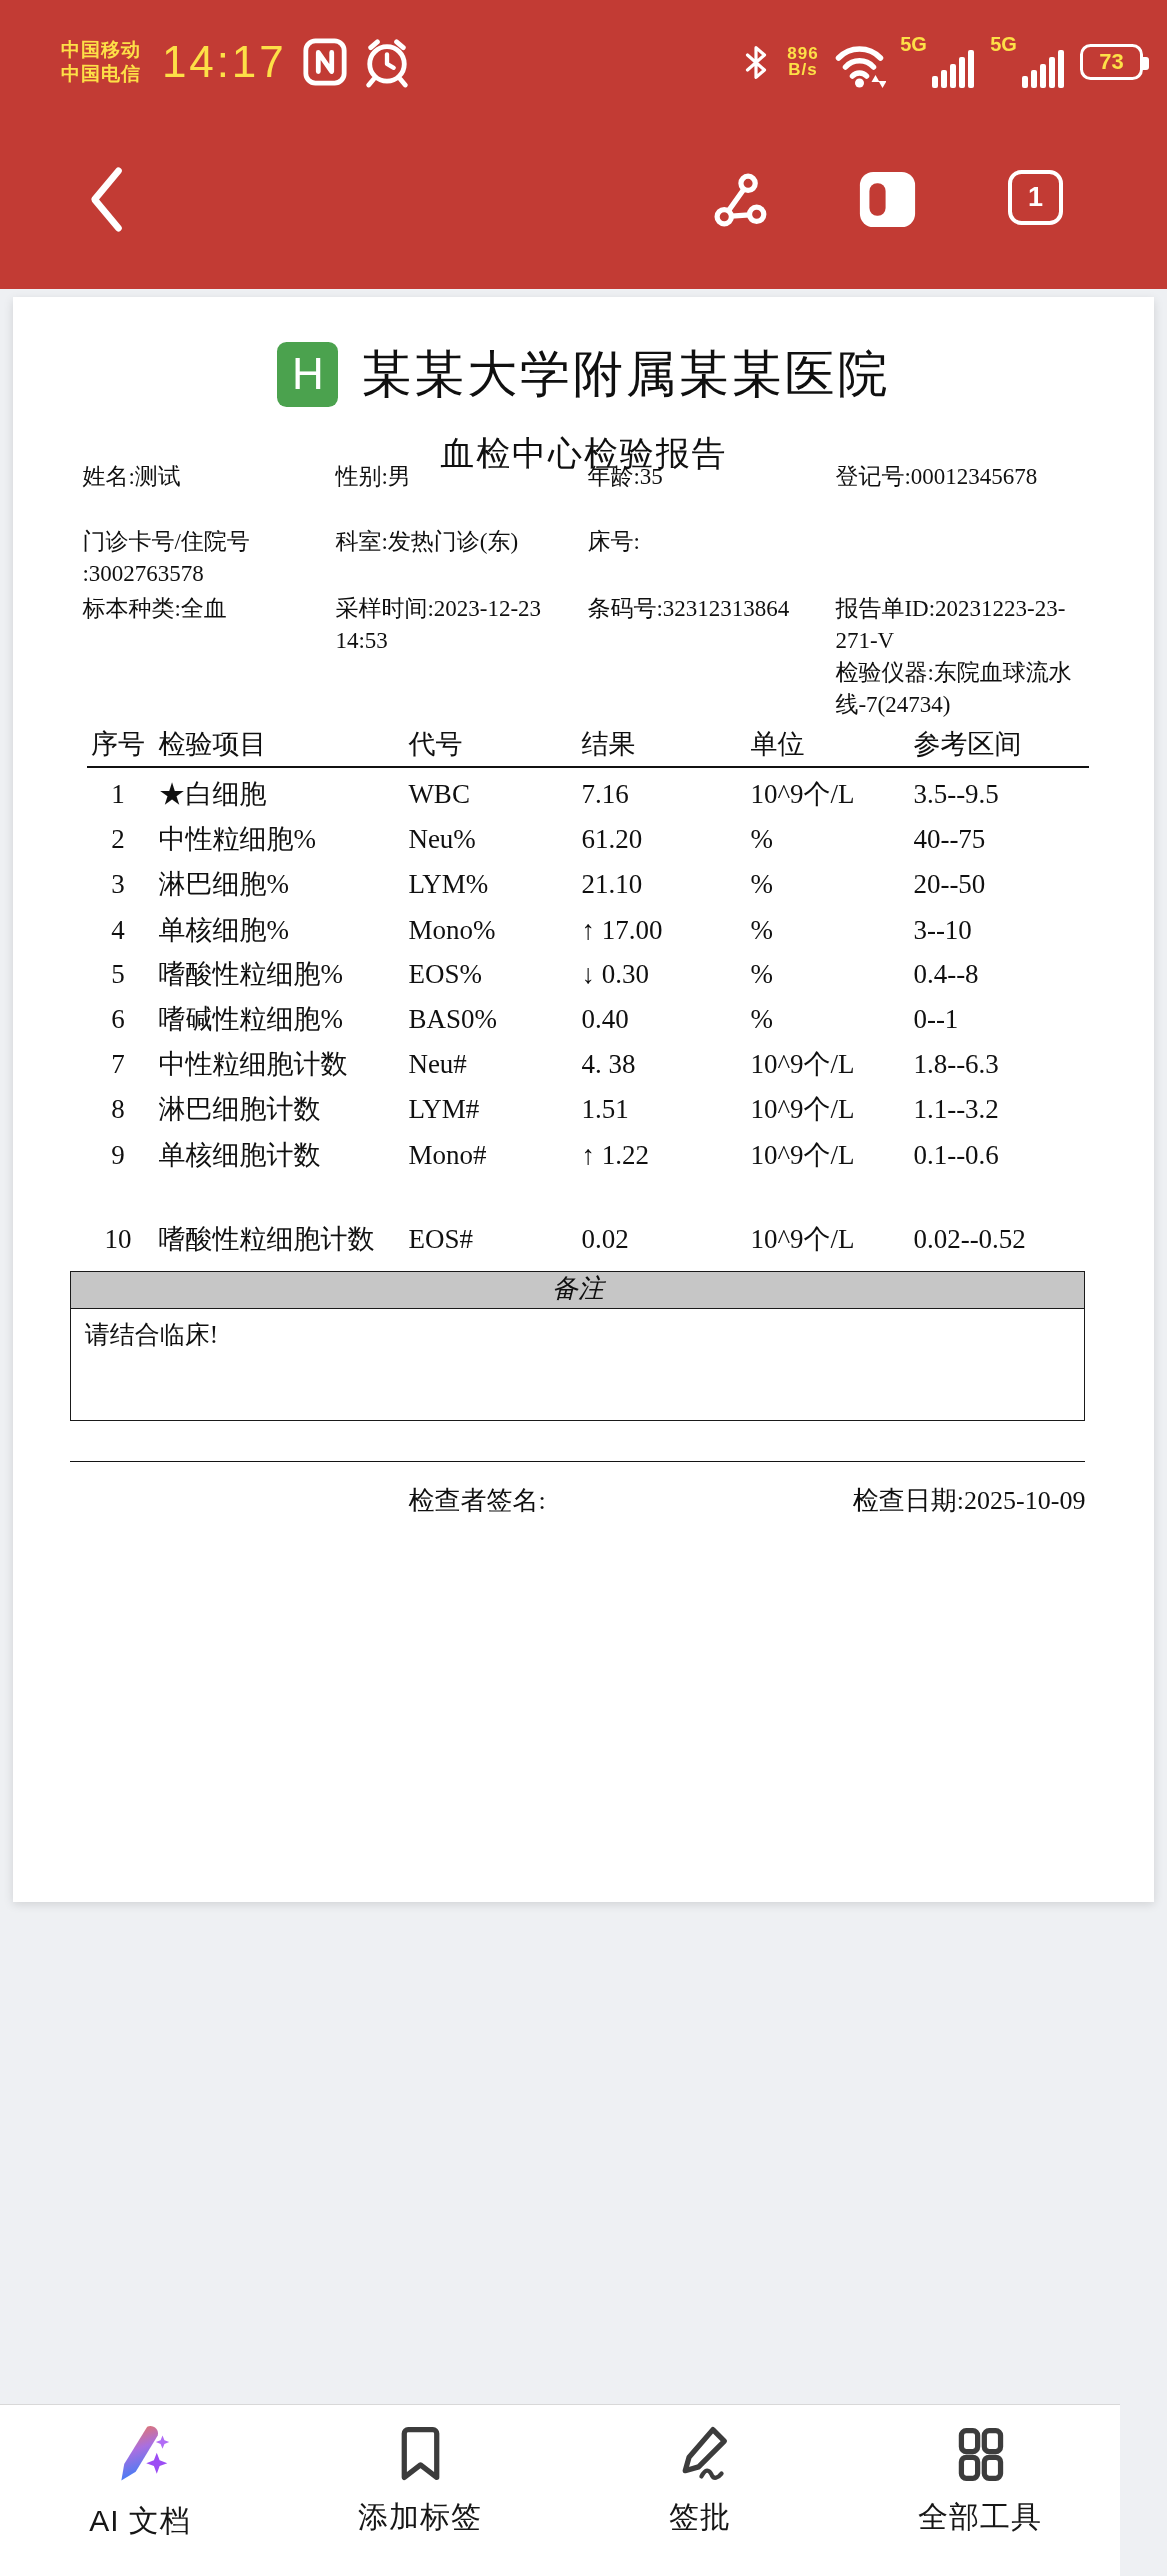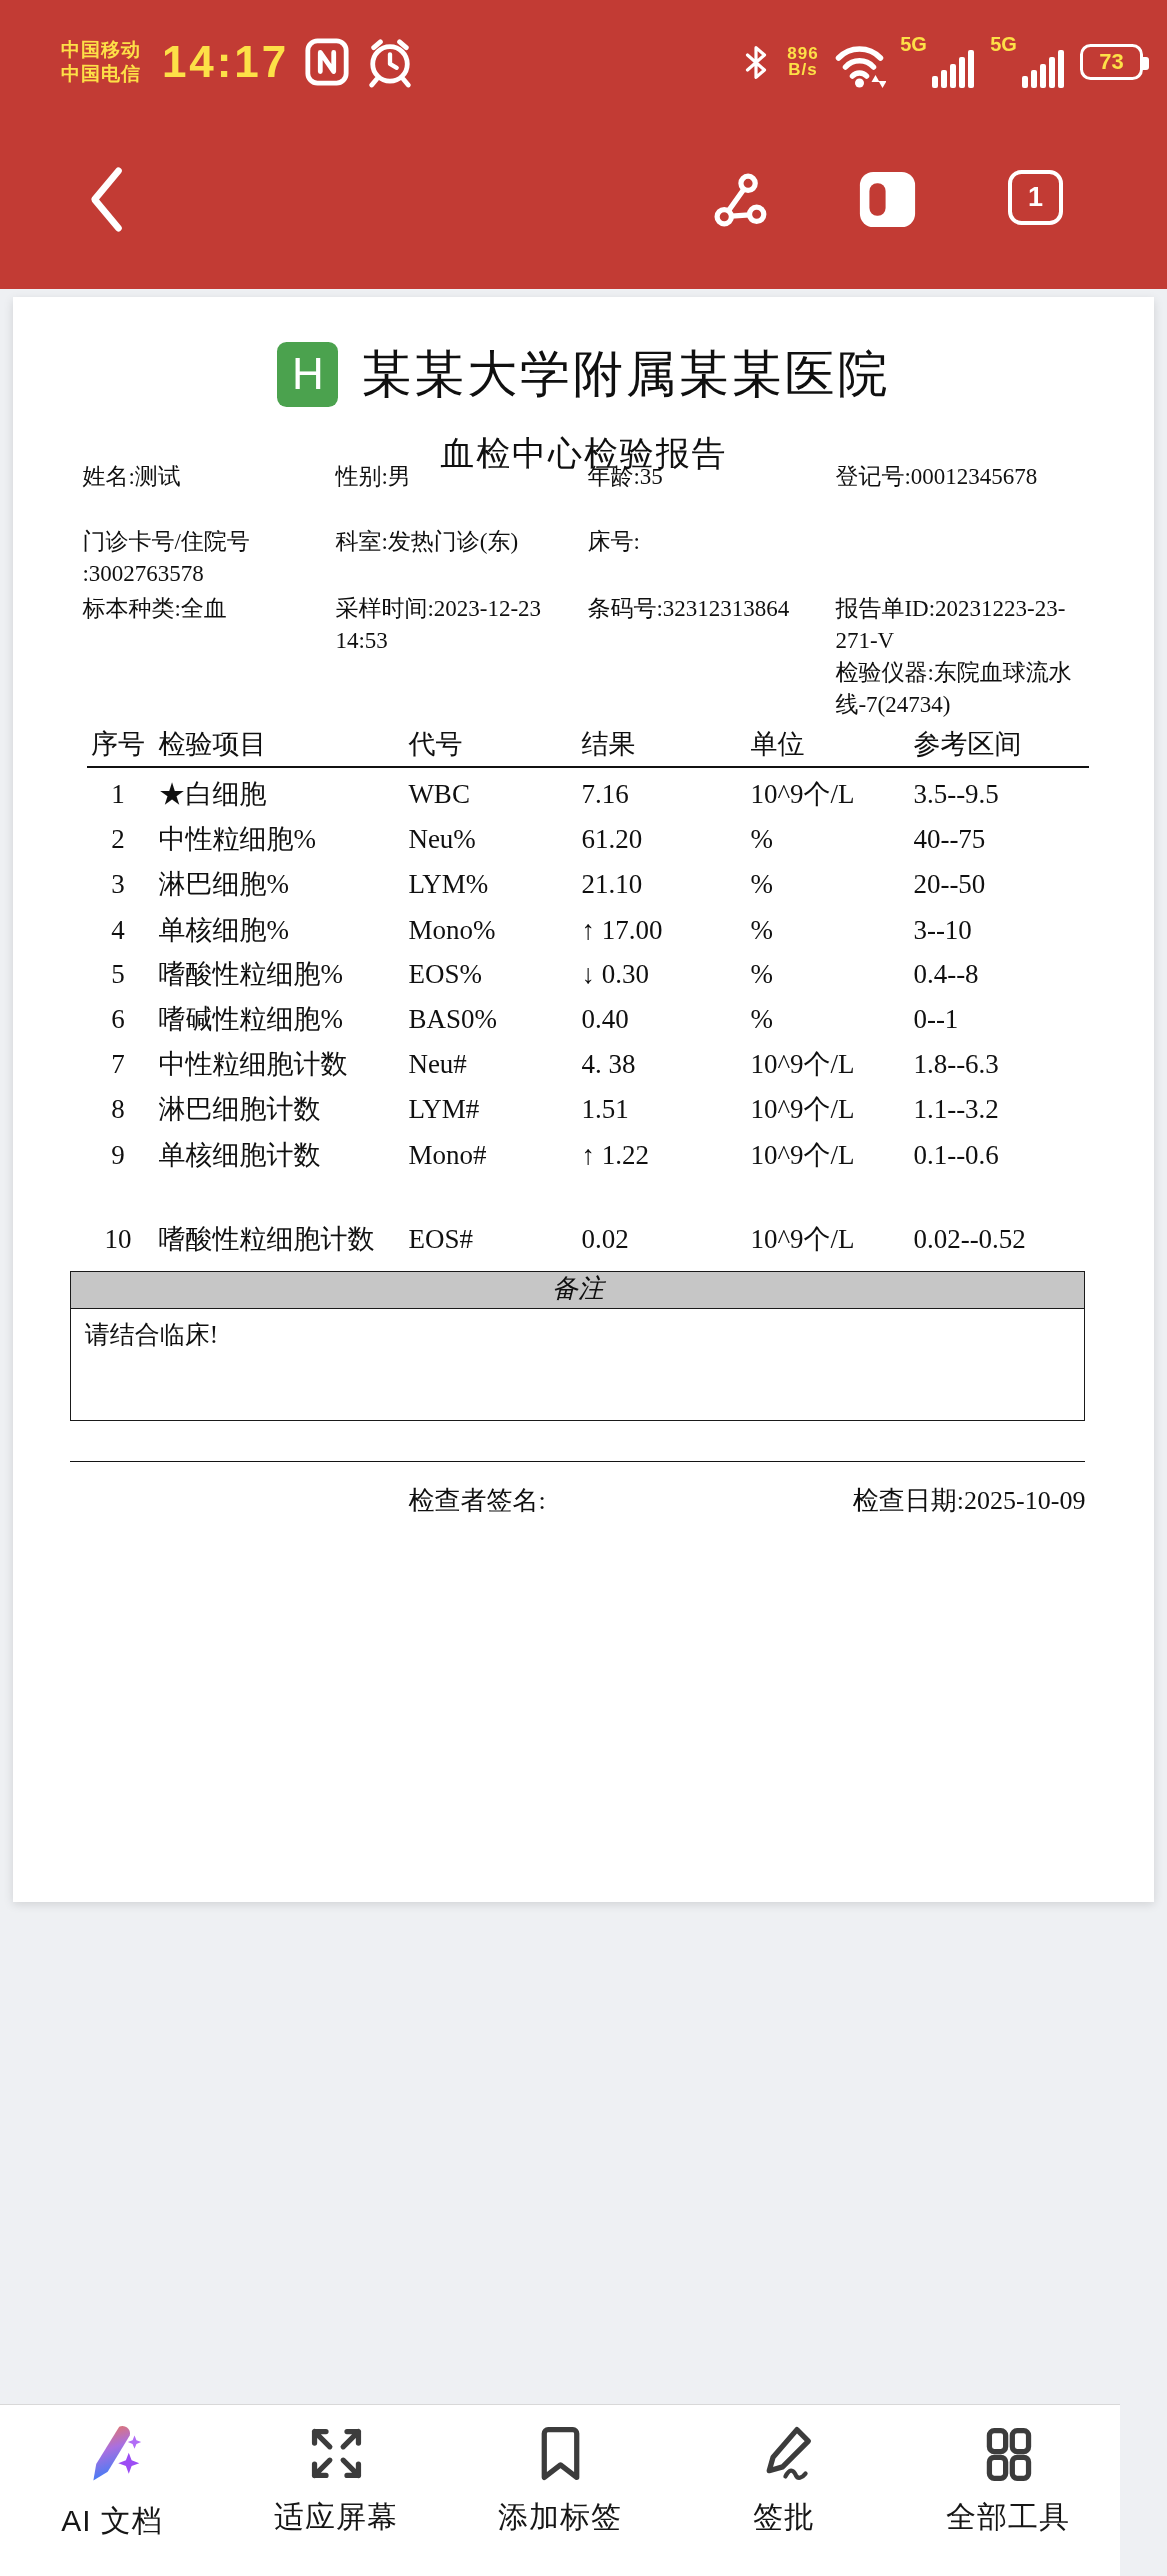--- a/index.html
+++ b/index.html
@@ -4,21 +4,21 @@
 <style>
   *{margin:0;padding:0;box-sizing:border-box;}
   html,body{width:1168px;height:2576px;overflow:hidden;}
   body{font-family:"Liberation Sans","DejaVu Sans",sans-serif;background:#EEF0F3;position:relative;color:#111;}
 
   
   .status-bar{position:absolute;top:0;left:0;width:1168px;height:113px;background:#C23B34;
     display:flex;justify-content:space-between;align-items:center;padding:11.4px 25px 0 61px;color:#fde047;}
   .sb-left{display:flex;align-items:center;gap:15.3px;}
   .carrier{font-size:19px;font-weight:700;line-height:1.25;letter-spacing:1px;}
-  .time{font-size:44px;font-weight:700;letter-spacing:2.9px;margin-left:5.7px;}
+  .time{font-size:44px;font-weight:400;letter-spacing:2.9px;margin-left:5.7px;}
   .sb-right{display:flex;align-items:center;gap:14.3px;}
   .speed{font-size:17px;font-weight:700;line-height:.95;text-align:center;letter-spacing:1px;}
   .sig{display:flex;align-items:flex-start;gap:2.9px;}
   .sig-label{font-size:20px;font-weight:700;}
   .battery{width:63px;height:36px;border:3.3px solid #fff;border-radius:10.5px;display:flex;align-items:center;justify-content:center;
     font-size:22px;font-weight:700;position:relative;}
   .battery .nub{position:absolute;right:-8.6px;top:9.5px;width:5.7px;height:13.4px;background:#fff;border-radius:0 2.9px 2.9px 0;}
 
   
   .nav-bar{position:absolute;top:113px;left:0;width:1168px;height:177px;background:#C23B34;}
@@ -298,29 +298,20 @@
           <stop offset="1" stop-color="#3F7DF6"></stop>
         </linearGradient>
       </defs>
       <path d="M42 5 C47 2 55 7 53 14 L30 52 L15 61 L18 44 Z" fill="url(#aig)"></path>
       <path d="M52 32 l3 8 8 3 -8 3 -3 8 -3 -8 -8 -3 8 -3 z" fill="#9C4DF4"></path>
       <path d="M58 14 l2 5 5 2 -5 2 -2 5 -2 -5 -5 -2 5 -2 z" fill="#B16CF6"></path>
     </svg>
     <div class="tool-label">AI 文档</div>
   </div>
   <div class="tool">
-    <svg width="63" height="63" viewBox="0 0 66 66" fill="none" stroke="#3C3C3C" stroke-width="5.5" stroke-linecap="round" stroke-linejoin="round">
-      <path d="M26 26 L10 10 M10 22 V10 H22"></path>
-      <path d="M40 26 L56 10 M44 10 H56 V22"></path>
-      <path d="M26 40 L10 56 M10 44 V56 H22"></path>
-      <path d="M40 40 L56 56 M56 44 V56 H44"></path>
-    </svg>
-    <div class="tool-label">适应屏幕</div>
-  </div>
-  <div class="tool">
     <svg width="63" height="63" viewBox="0 0 66 66" fill="none" stroke="#3C3C3C" stroke-width="5.5" stroke-linecap="round" stroke-linejoin="round">      
         <path d="M20 8 H46 A4 4 0 0 1 50 12 V58 L33 45 L16 58 V12 A4 4 0 0 1 20 8 Z"></path>
     </svg>
     <div class="tool-label">添加标签</div>
   </div>
   <div class="tool">
     <svg width="63" height="63" viewBox="0 0 66 66" fill="none" stroke="#3C3C3C" stroke-width="5.5" stroke-linecap="round" stroke-linejoin="round">
       <path d="M46 8 L58 20 L31 47 L17 51 L21 37 Z"></path>
       <path d="M34 57 c4 -8 8 -8 11 -1 c2 4 6 3 10 -2" stroke-width="4.5"></path>
     </svg>

